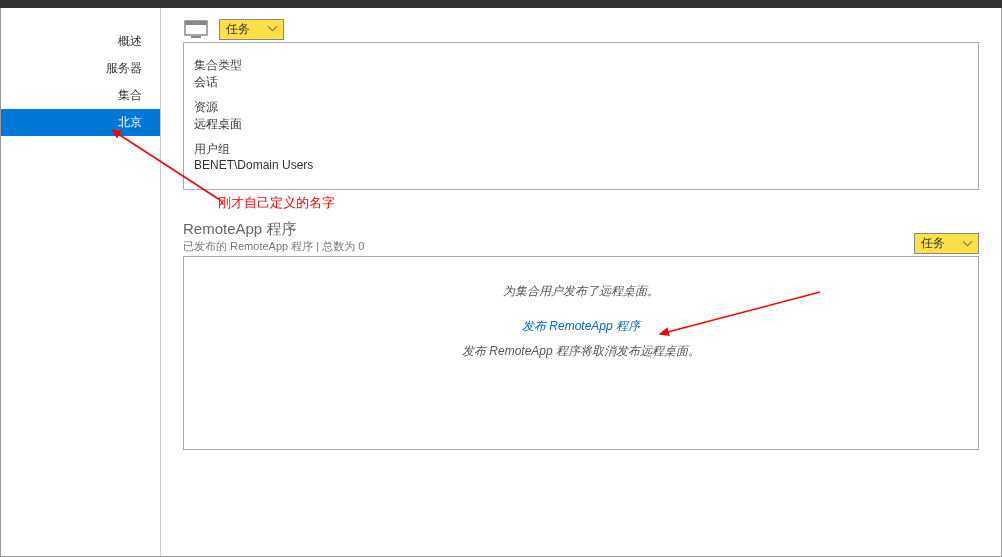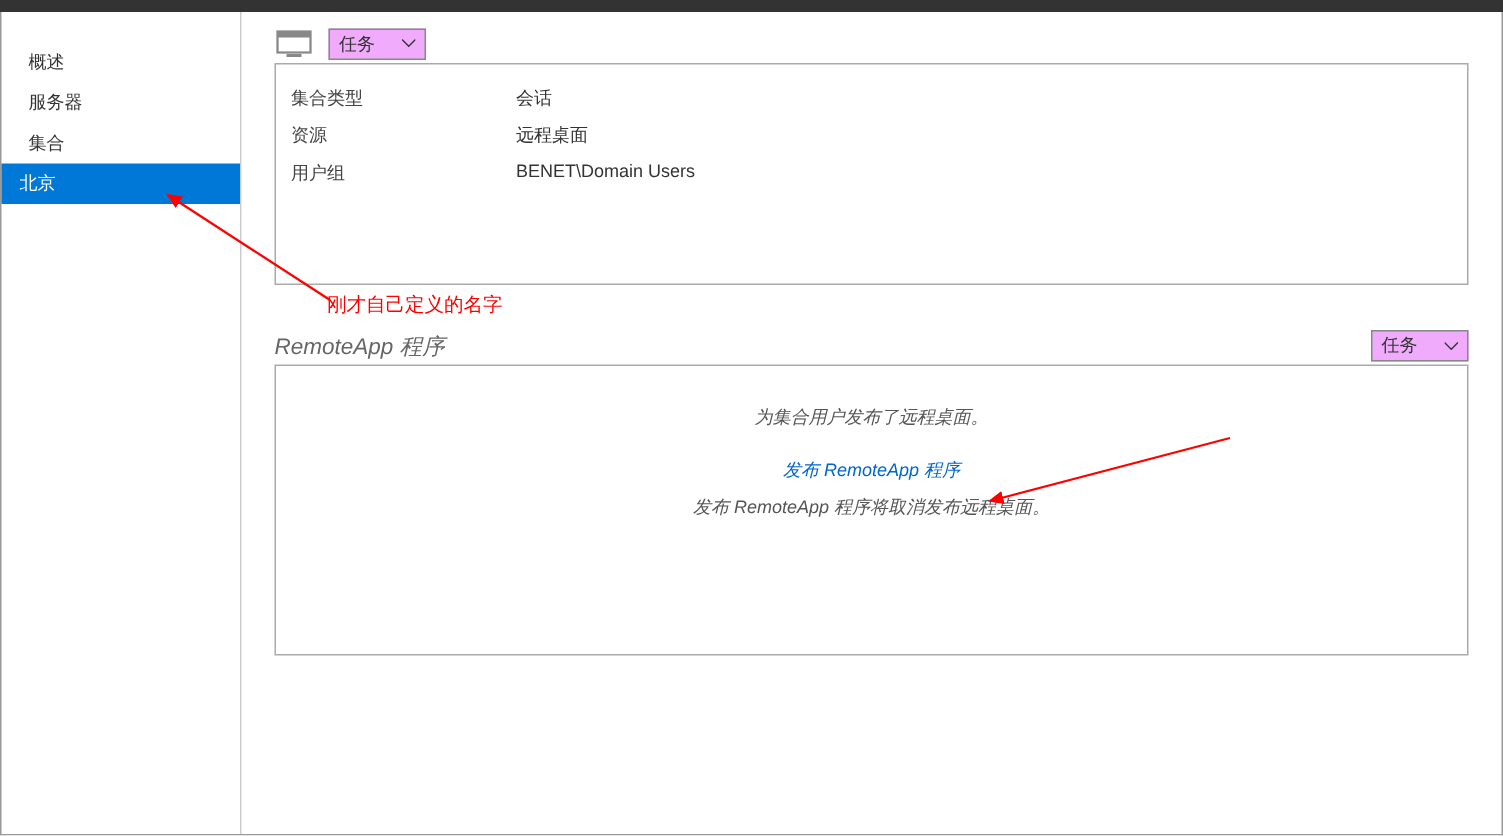--- a/index.html
+++ b/index.html
@@ -19,20 +19,21 @@
     .container {
       display: flex;
       height: calc(100% - 8px);
       border: 1px solid #999;
       border-top: none;
     }
     .sidebar {
       width: 160px;
       border-right: 1px solid #ccc;
       padding-top: 20px;
+      text-align: right;
     }
     .sidebar-item {
       padding: 5px 18px;
       cursor: pointer;
       color: #333;
     }
     .sidebar-item.selected {
       background: #0078d7;
       color: #fff;
       padding-left: 12px;
@@ -66,44 +67,45 @@
       color: #777;
     }
     .tasks-dropdown {
       display: flex;
       align-items: center;
       border: 1px solid #888;
       padding: 1px 6px;
       font-size: 12px;
       gap: 18px;
       cursor: pointer;
-      background: #f0abfc;
+      background: #fde047;
       color: #333;
     }
     .tasks-dropdown svg { width: 9px; height: 6px; }
     .properties-box {
       border: 1px solid #aaa;
       padding: 14px 10px 10px 10px;
       margin-bottom: 30px;
       height: 148px;
     }
     .prop-row {
       display: flex;
       margin-bottom: 8px;
       font-size: 12px;
       color: #333;
+      flex-direction: column;
     }
     .prop-label { width: 150px; color: #444; }
     .prop-value { color: #333; }
     .remoteapp-header {
       display: flex;
       align-items: flex-end;
       margin-bottom: 2px;
     }
-    .remoteapp-titles { flex: 1; font-style: italic; }
+    .remoteapp-titles { flex: 1; }
     .remoteapp-title {
       font-size: 15px;
       color: #666;
     }
     .remoteapp-subtitle {
       font-size: 11px;
       color: #777;
     }
     .remoteapp-box {
       border: 1px solid #aaa;
@@ -177,20 +179,21 @@
       </div>
       <div class="prop-row">
         <div class="prop-label">用户组</div>
         <div class="prop-value">BENET\Domain Users</div>
       </div>
     </div>
 
     <div class="remoteapp-header">
       <div class="remoteapp-titles">
         <div class="remoteapp-title">RemoteApp 程序</div>
+        <div class="remoteapp-subtitle">已发布的 RemoteApp 程序 | 总数为 0</div>
       </div>
       <div class="tasks-dropdown">
         <span>任务</span>
         <svg viewBox="0 0 10 6">
             <path d="M0 0 L5 5 L10 0" fill="none" stroke="#333" stroke-width="1"></path>
           </svg>
       </div>
     </div>
 
     <div class="remoteapp-box">

